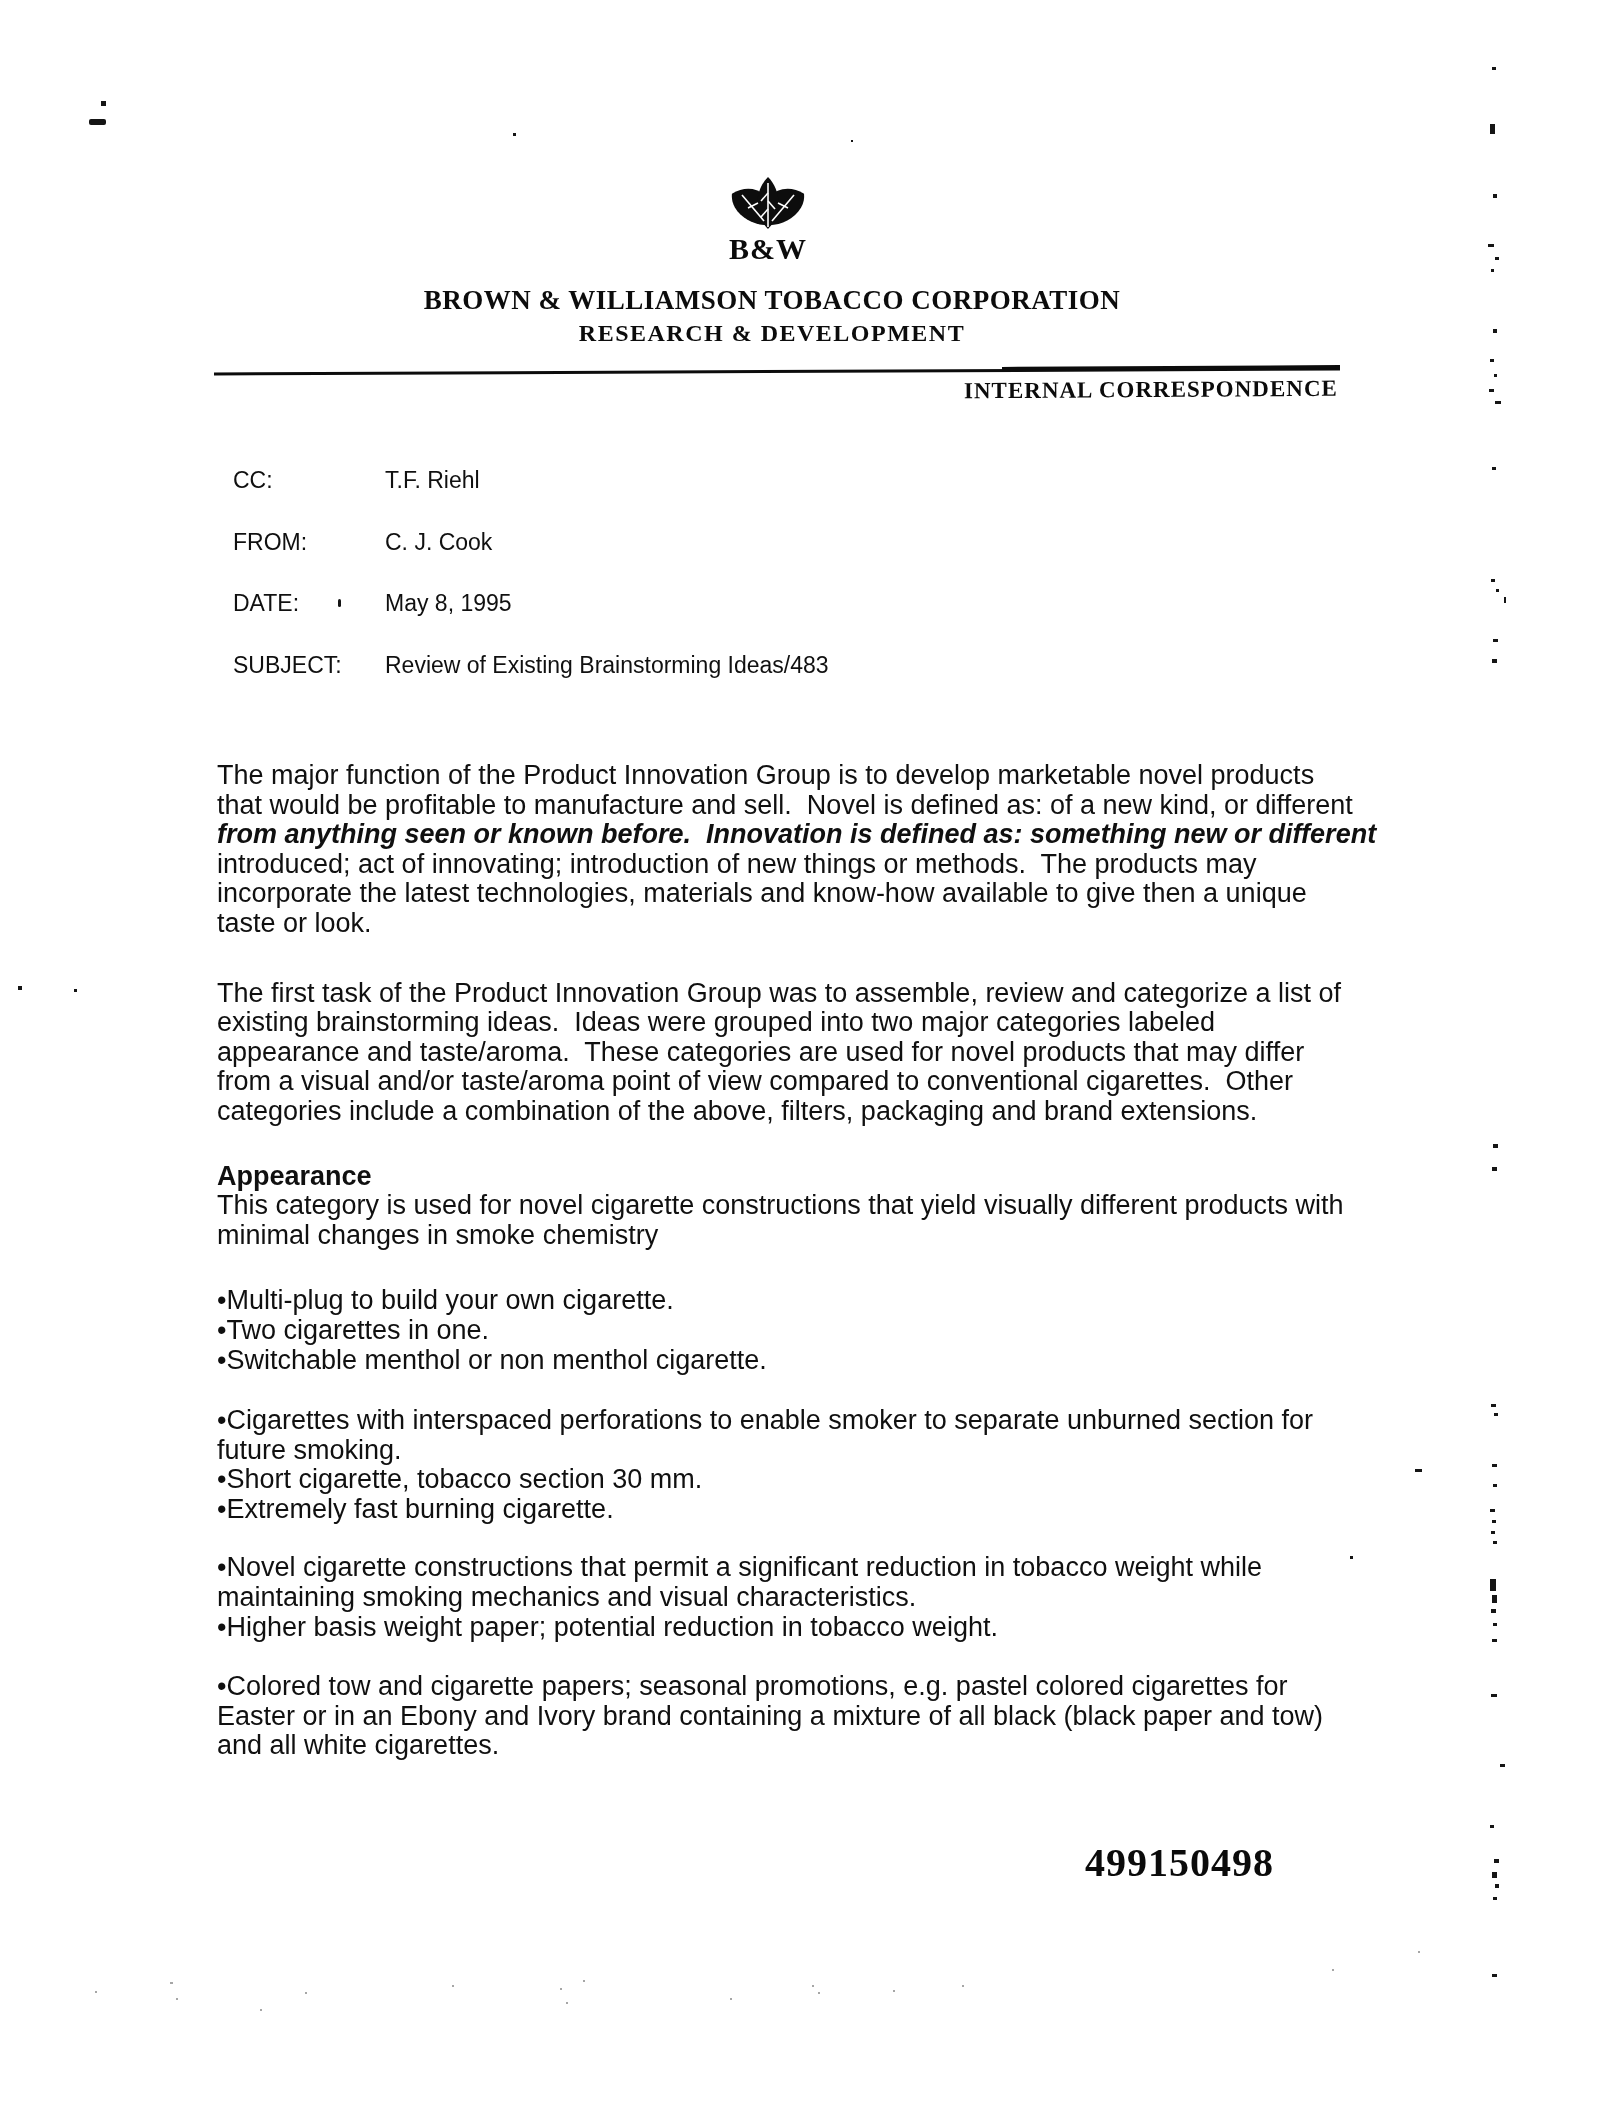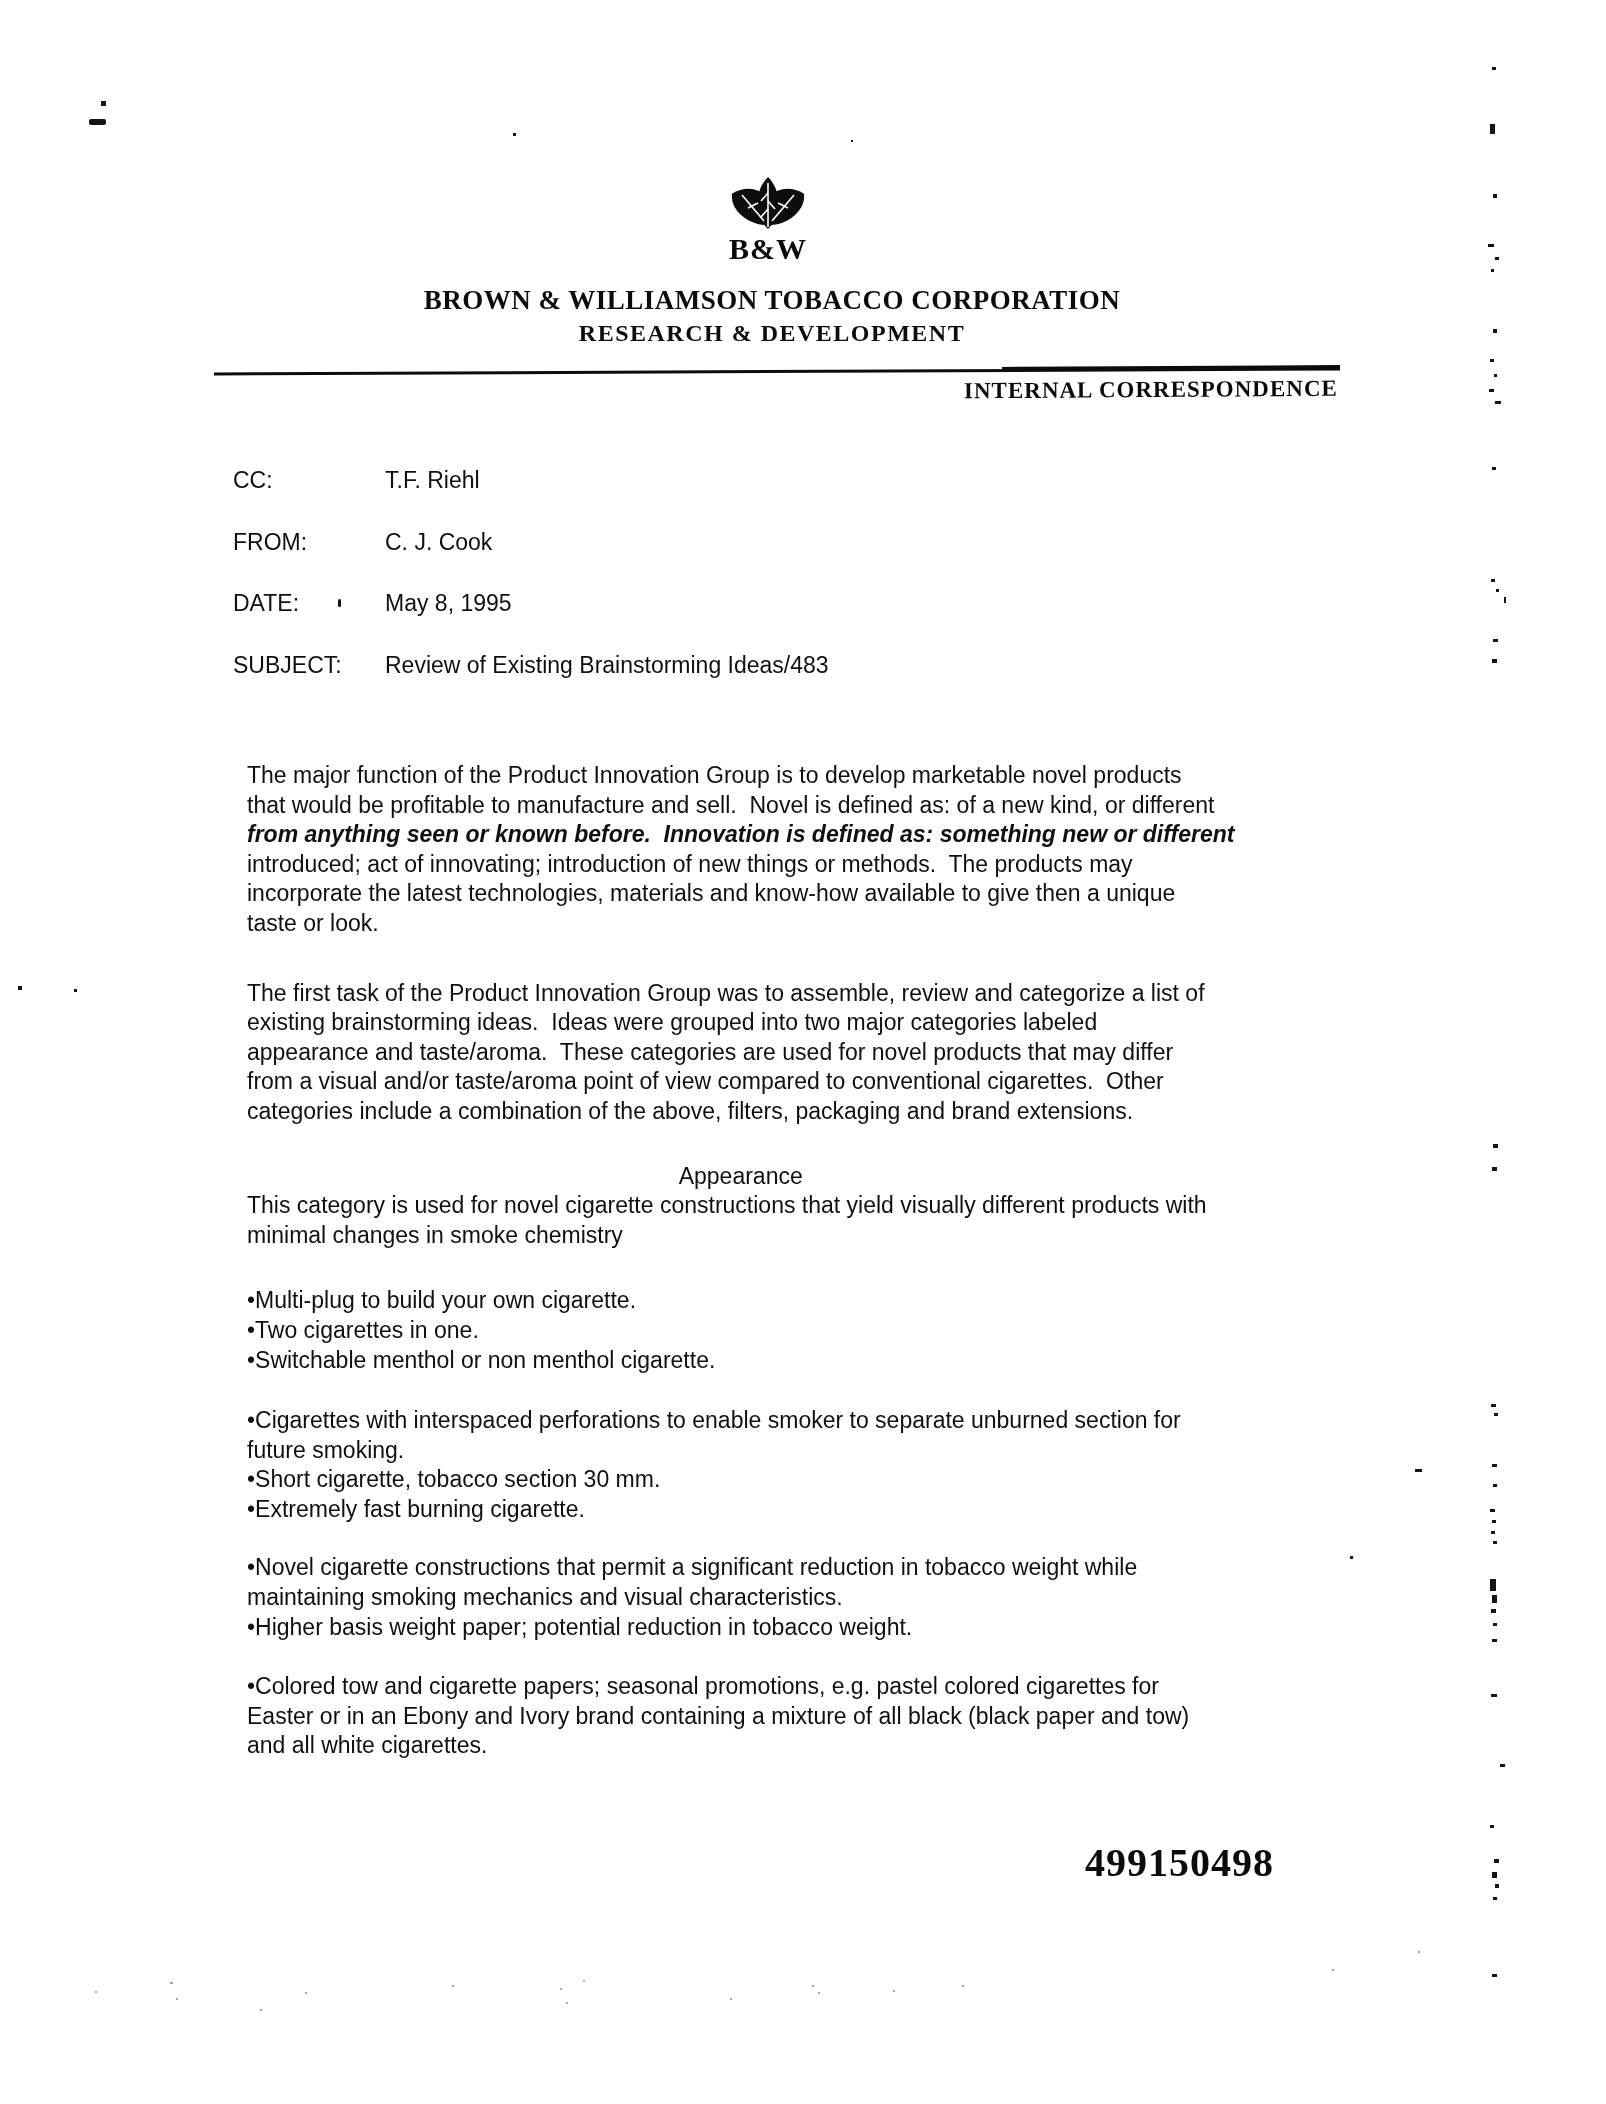--- a/index.html
+++ b/index.html
@@ -18,25 +18,25 @@
         transform:rotate(-0.25deg);}
   .rule2{position:absolute;left:1002px;top:327px;width:338px;height:3px;background:#0c0c0c;
         transform:rotate(-0.3deg);}
   .int-corr{position:absolute;right:268px;top:338px;font-family:"Liberation Serif",serif;
         font-weight:bold;font-size:23px;letter-spacing:1px;transform:rotate(-0.4deg);color:#0b0b0b;}
   
   .fields{position:absolute;left:233px;top:428px;}
   .frow{display:flex;height:24px;margin-bottom:37.5px;font-size:23px;color:#101010;}
   .flabel{width:152px;flex:0 0 152px;}
   
-  .bodytext{position:absolute;left:247px;top:722px;font-size:23px;color:#101010;}
+  .bodytext{position:absolute;left:217px;top:722px;font-size:27px;color:#101010;}
   .line{white-space:pre;line-height:29.6px;}
   .italic{font-style:italic;font-weight:bold;}
   .p2{margin-top:40px;}
-  .app-heading{margin-top:35px;font-weight:normal;text-align:center;}
+  .app-heading{margin-top:35px;font-weight:bold;}
   .g1{margin-top:36px;}
   .g2{margin-top:31px;}
   .g3{margin-top:29px;}
   .g4{margin-top:30px;}
   
   .bates{position:absolute;left:1085px;top:1800px;font-family:"Liberation Serif",serif;
          font-weight:bold;font-size:40px;letter-spacing:1px;color:#0b0b0b;}
   .source{position:absolute;left:0;top:2050px;width:1606px;text-align:center;
           font-size:31px;color:#9c9c9c;letter-spacing:0.2px;}
   .artifacts{position:absolute;left:0;top:0;pointer-events:none;}

